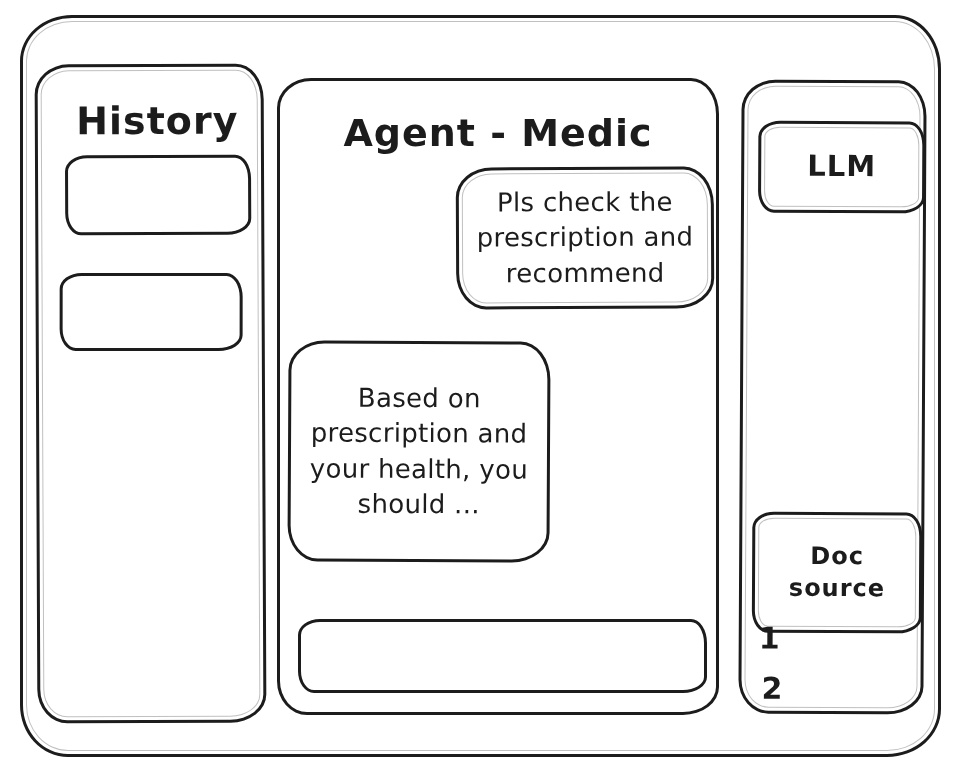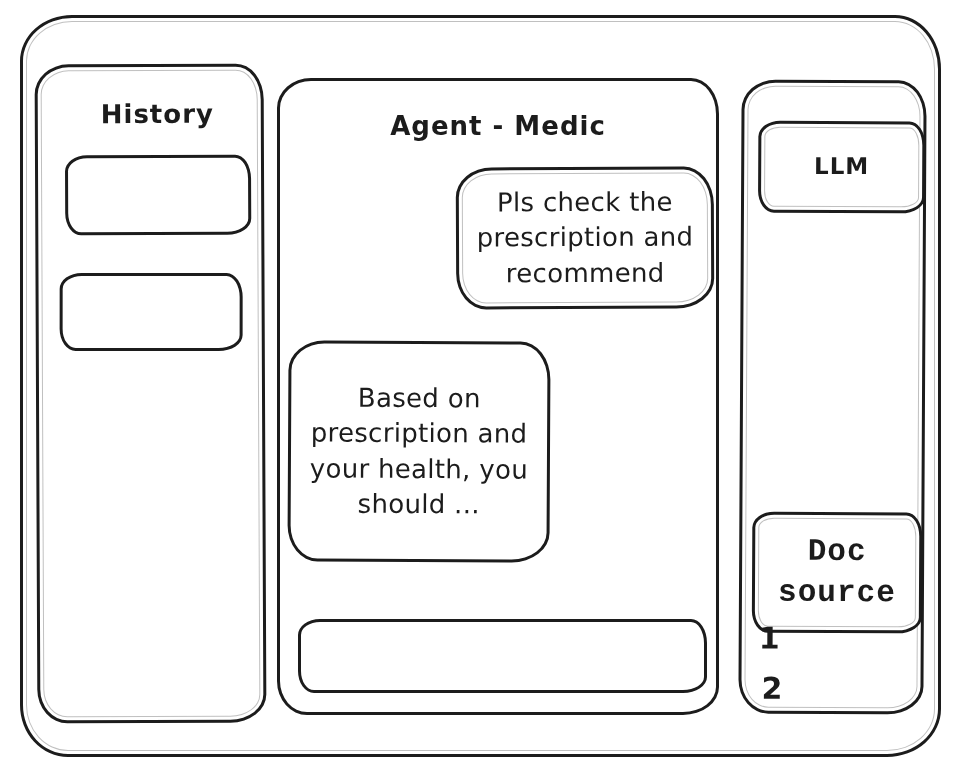--- a/index.html
+++ b/index.html
@@ -31,41 +31,41 @@
   }
   .frame   { border-radius: 52px 46px 54px 48px / 46px 54px 48px 52px; }
   .panel   { border-radius: 34px 28px 36px 30px / 30px 36px 28px 34px; }
   .bubble  { border-radius: 36px 30px 38px 30px / 30px 38px 30px 36px; }
   .boxItem { border-radius: 22px 16px 24px 16px / 16px 24px 16px 22px; border-width: 3px; }
 
   .panel-title {
     position: absolute;
     width: 100%;
     text-align: center;
-    font-size: 26px;
+    font-size: 38px;
     font-weight: bold;
     letter-spacing: 1px;
     white-space: nowrap;
   }
   .bubble {
     display: flex;
     align-items: center;
     justify-content: center;
     text-align: center;
     font-size: 26px;
     line-height: 1.35;
     padding: 8px 12px;
     letter-spacing: 0.3px;
   }
   .tool-btn {
     display: flex;
     align-items: center;
     justify-content: center;
     text-align: center;
-    font-size: 23px;
+    font-size: 29px;
     font-weight: bold;
     letter-spacing: 1px;
     line-height: 1.3;
     padding: 4px 10px;
   }
   .doc-note {
     position: absolute;
     font-size: 30px;
     font-weight: bold;
   }
@@ -101,21 +101,21 @@
 
       <input class="stroke boxItem chat-input" type="text" style="left: 18px; top: 538px; width: 409px; height: 74px;" value="">
     </main>
 
     <aside class="stroke panel dbl tilt-r" style="left:717px; top:62px; width:185px; height:634px;">
 
       <div class="stroke boxItem tool-btn dbl" style="left:14px; top:38px; width:167px; height:92px;">LLM</div>
 
 
 
-      <div class="stroke boxItem tool-btn dbl" style="left:10px; top:429px; width:170px; height:121px; font-size:31px;font-family:Liberation Mono, monospace;">Doc source</div>
+      <div class="stroke boxItem tool-btn dbl" style="left:10px; top:429px; width:170px; height:121px; font-size:24px;">Doc source</div>
 
       <div class="doc-note" style="left:17px; top:538px;">1</div>
 
       <div class="doc-note" style="left:20px; top:588px;">2</div>
     </aside>
 
   </div>
 </div>
 
 </body></html>

